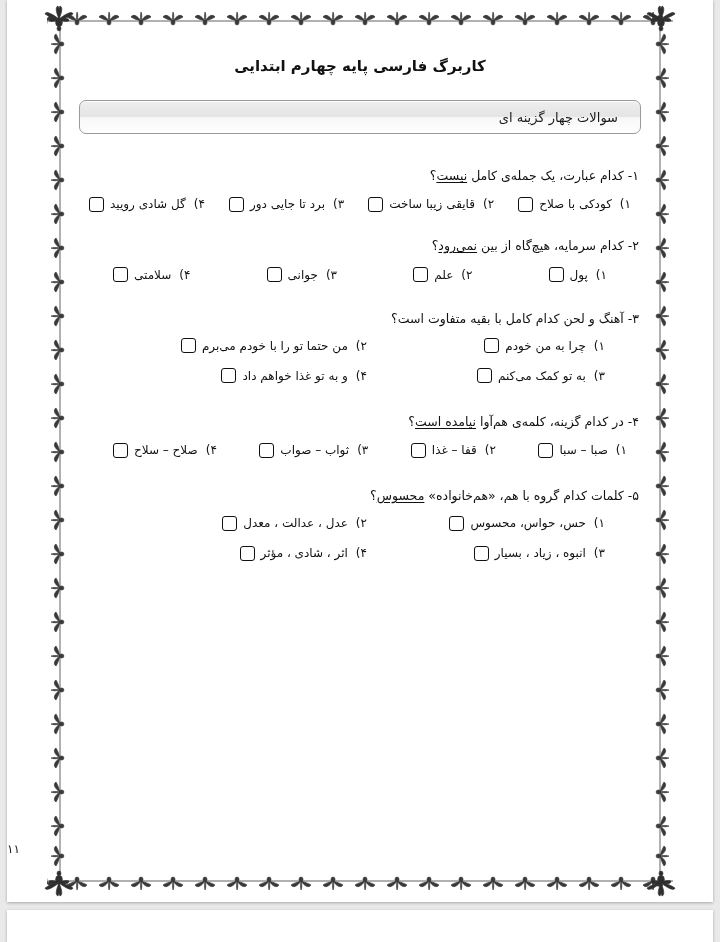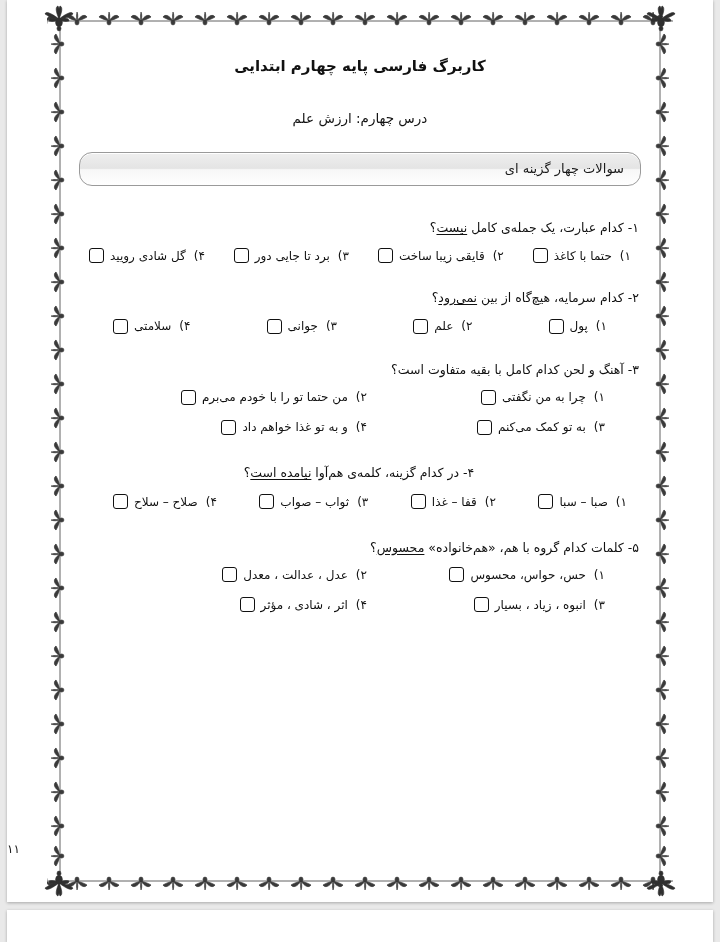--- a/index.html
+++ b/index.html
@@ -90,27 +90,27 @@
   .lesson-line{
     font-size:13.5px;
     color:#111;
     margin:30px 0 0 0;
     line-height:1.6;
   }
   .section-bar{
     margin:22px 0 0 0;
     height:34px;
     border:1px solid #9a9a9a;
-    border-radius:13px;
+    border-radius:7px;
     background:linear-gradient(to bottom,#efefef 0%,#e4e4e4 48%,#f7f7f7 52%,#ffffff 100%);
     box-shadow:inset 0 1px 0 #fff;
     display:flex;
     align-items:center;
     justify-content:flex-start;
-    padding:0 16px;
+    padding:0 22px;
     box-sizing:border-box;
   }
   .section-bar-label{
     font-size:13px;
     color:#1a1a1a;
   }
 
   
   .questions{
     margin-top:22px;
@@ -386,36 +386,35 @@
           <ellipse cx="15" cy="17.5" rx="3.4" ry="4"></ellipse>
           <ellipse cx="15" cy="23.5" rx="2" ry="2.4"></ellipse>
         </g>
       </svg>
     </div>
 
     <div class="content">
 
       <div class="doc-title">کاربرگ فارسی پایه چهارم ابتدایی</div>
 
-      <div class="lesson-line">درس چهارم: ارزش علم</div>
 
       <div class="section-bar">
         <span class="section-bar-label">سوالات چهار گزینه ای</span>
       </div>
 
       <div class="questions">
 
         <div class="q-block">
           <div class="q-stem">
             <span>۱-</span><span> کدام عبارت، یک جمله‌ی کامل </span><span class="neg">نیست</span><span>؟</span>
           </div>
           <div class="opt-row spread">
             <div class="opt">
               <span class="opt-num">۱)</span>
-              <span class="opt-text">حتما با کاغذ</span>
+              <span class="opt-text">کودکی با صلاح</span>
               <span class="cbox"></span>
             </div>
             <div class="opt">
               <span class="opt-num">۲)</span>
               <span class="opt-text">قایقی زیبا ساخت</span>
               <span class="cbox"></span>
             </div>
             <div class="opt">
               <span class="opt-num">۳)</span>
               <span class="opt-text">برد تا جایی دور</span>
@@ -458,21 +457,21 @@
         </div>
 
         <div class="q-block" style="margin-top:24px;">
           <div class="q-stem">
             <span>۳-</span><span> آهنگ و لحن کدام کامل با بقیه متفاوت است؟</span><span class="neg"></span><span></span>
           </div>
           <div class="opt-grid">
             <div class="cell colR">
               <div class="opt">
                 <span class="opt-num">۱)</span>
-                <span class="opt-text">چرا به من نگفتی</span>
+                <span class="opt-text">چرا به من خودم</span>
                 <span class="cbox"></span>
               </div>
             </div>
             <div class="cell colL">
               <div class="opt">
                 <span class="opt-num">۲)</span>
                 <span class="opt-text">من حتما تو را با خودم می‌برم</span>
                 <span class="cbox"></span>
               </div>
             </div>
@@ -486,21 +485,21 @@
             <div class="cell colL">
               <div class="opt">
                 <span class="opt-num">۴)</span>
                 <span class="opt-text">و به تو غذا خواهم داد</span>
                 <span class="cbox"></span>
               </div>
             </div>
           </div>
         </div>
 
-        <div class="q-block" style="margin-top:26px;text-align:center;">
+        <div class="q-block" style="margin-top:26px;">
           <div class="q-stem">
             <span>۴-</span><span> در کدام گزینه، کلمه‌ی هم‌آوا </span><span class="neg">نیامده است</span><span>؟</span>
           </div>
           <div class="q4row">
             <div class="opt">
               <span class="opt-num">۱)</span>
               <span class="opt-text">صبا – سبا</span>
               <span class="cbox"></span>
             </div>
             <div class="opt">

